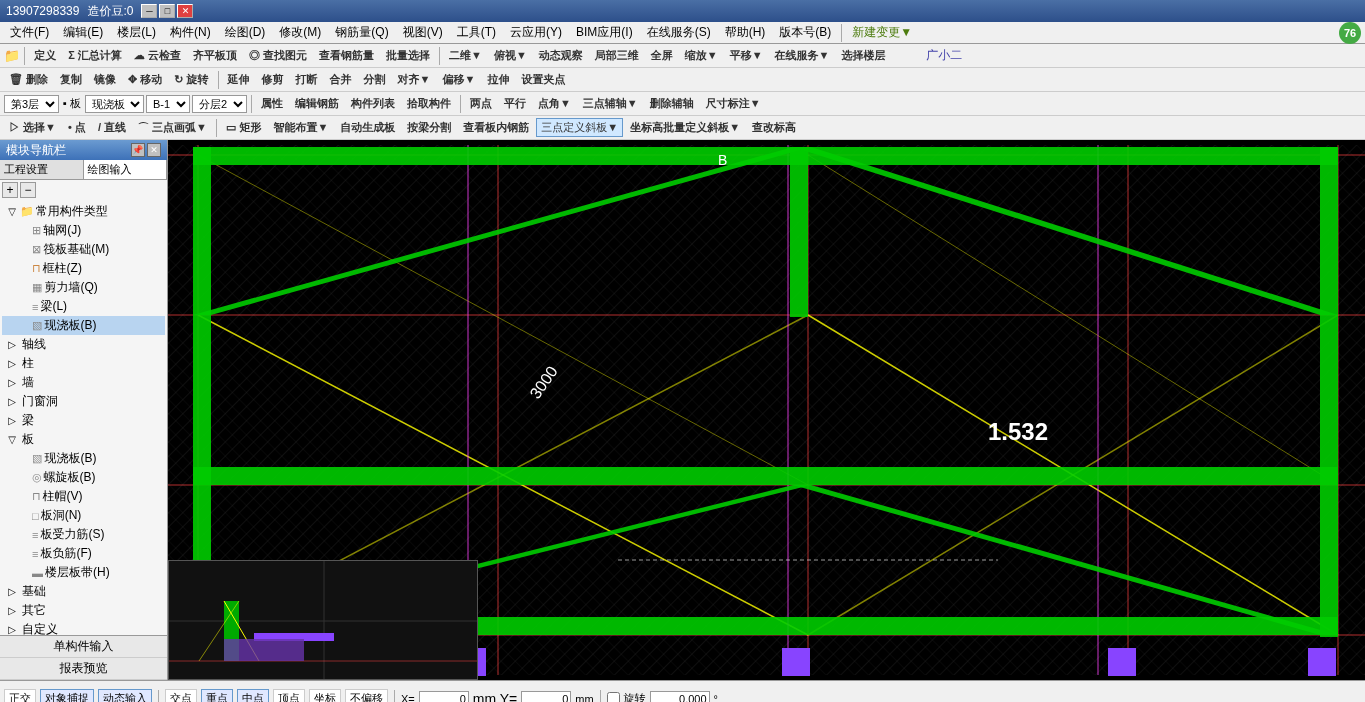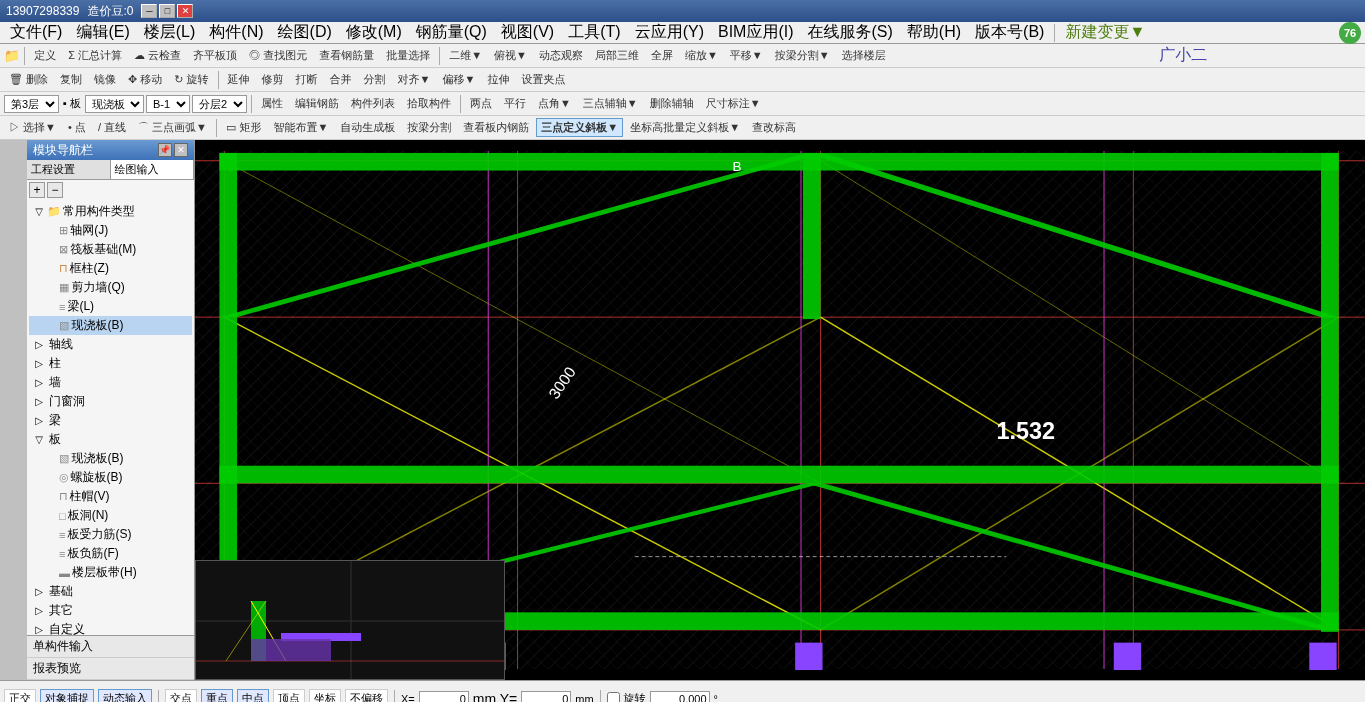--- a/index.html
+++ b/index.html
@@ -14,41 +14,40 @@
     #titlebar .win-btn {
       width: 16px; height: 14px; background: #c0c0c0; border: 1px outset #fff;
       display: flex; align-items: center; justify-content: center; font-size: 9px; color: #000; cursor: pointer;
     }
 
     
     #menubar {
       width: 100%; height: 22px; background: #f0f0f0; border-bottom: 1px solid #999;
       display: flex; align-items: center; padding: 0 4px; gap: 2px;
     }
-    .menu-item { padding: 2px 6px; font-size: 16px; cursor: pointer; white-space: nowrap; }
+    .menu-item { padding: 2px 6px; font-size: 12px; cursor: pointer; white-space: nowrap; }
 
     
     .toolbar-row {
       width: 100%; height: 24px; background: #f0f0f0; border-bottom: 1px solid #ccc;
       display: flex; align-items: center; padding: 0 4px; gap: 2px; flex-shrink: 0;
     }
     .tb-btn {
       padding: 1px 4px; font-size: 11px; background: #f0f0f0; border: 1px solid transparent;
-      cursor: pointer; white-space: nowrap; color: #333;
+      cursor: pointer; white-space: nowrap; color: #333; font-weight: bold;
     }
     .tb-sep { width: 1px; height: 18px; background: #aaa; margin: 0 2px; }
     .tb-select {
       height: 18px; font-size: 11px; background: white; border: 1px solid #999; padding: 0 2px;
     }
 
     
     #main-layout {
       display: flex; width: 100%; height: calc(702px - 22px - 22px - 24px - 24px - 24px - 24px - 22px);
       flex: 1;
-      padding-left: 27px;
     }
 
     
     #left-panel {
       width: 168px; min-width: 168px; background: #f5f5f5; border-right: 1px solid #999;
       display: flex; flex-direction: column; height: 100%;
     }
     #panel-header {
       background: linear-gradient(to bottom, #6b9bd1, #3d71b8); color: white;
       padding: 2px 6px; font-size: 12px; display: flex; justify-content: space-between; align-items: center;
@@ -63,21 +62,21 @@
 
     #panel-content { flex: 1; overflow-y: auto; padding: 2px; }
     .tree-item { padding: 1px 0 1px 4px; font-size: 12px; cursor: pointer; display: flex; align-items: center; gap: 2px; }
     .tree-item.selected { background: #b8d4f0; }
     .tree-expand { width: 12px; text-align: center; font-size: 10px; }
     .tree-icon { font-size: 11px; }
     .tree-indent-1 { padding-left: 4px; }
     .tree-indent-2 { padding-left: 16px; }
 
     #panel-footer { border-top: 1px solid #999; }
-    .panel-footer-btn { padding: 2px 6px; font-size: 12px; text-align: left; background: #e8e8e8; border-bottom: 1px solid #ccc; cursor: pointer; }
+    .panel-footer-btn { padding: 2px 6px; font-size: 12px; text-align: center; background: #e8e8e8; border-bottom: 1px solid #ccc; cursor: pointer; }
 
     
     #canvas-area {
       flex: 1; background: #000; position: relative; overflow: hidden;
     }
 
     
     #statusbar {
       width: 100%; height: 36px; background: #f0f0f0; border-top: 1px solid #999;
       display: flex; align-items: center; padding: 0 4px; gap: 4px; font-size: 11px;
@@ -143,21 +142,21 @@
   <span class="tb-btn">查看钢筋量</span>
   <span class="tb-btn">批量选择</span>
   <div class="tb-sep"></div>
   <span class="tb-btn">二维▼</span>
   <span class="tb-btn">俯视▼</span>
   <span class="tb-btn">动态观察</span>
   <span class="tb-btn">局部三维</span>
   <span class="tb-btn">全屏</span>
   <span class="tb-btn">缩放▼</span>
   <span class="tb-btn">平移▼</span>
-  <span class="tb-btn">按梁分割▼</span>
+  <span class="tb-btn">在线服务▼</span>
   <span class="tb-btn">选择楼层</span>
 </div>
 
 <div class="toolbar-row">
   <span class="tb-btn">🗑 删除</span>
   <span class="tb-btn">复制</span>
   <span class="tb-btn">镜像</span>
   <span class="tb-btn">✥ 移动</span>
   <span class="tb-btn">↻ 旋转</span>
   <div class="tb-sep"></div>
@@ -204,21 +203,21 @@
   <span class="tb-btn">▷ 选择▼</span>
   <span class="tb-btn">• 点</span>
   <span class="tb-btn">/ 直线</span>
   <span class="tb-btn">⌒ 三点画弧▼</span>
   <div class="tb-sep"></div>
   <span class="tb-btn">▭ 矩形</span>
   <span class="tb-btn">智能布置▼</span>
   <span class="tb-btn">自动生成板</span>
   <span class="tb-btn">按梁分割</span>
   <span class="tb-btn">查看板内钢筋</span>
-  <span class="tb-btn" style="background:#d0e8ff;border:1px solid #6699cc;font-weight:bold;">三点定义斜板▼</span>
+  <span class="tb-btn" style="background:#d0e8ff;border:1px solid #6699cc;font-weight:normal;">三点定义斜板▼</span>
   <span class="tb-btn">坐标高批量定义斜板▼</span>
   <span class="tb-btn">查改标高</span>
 </div>
 
 <div id="main-layout" style="display:flex; height: calc(702px - 22px - 22px - 24px - 24px - 24px - 24px - 22px); width:100%;">
 
   <div id="left-panel">
     <div id="panel-header">
       <span>模块导航栏</span>
       <div id="panel-btns">

